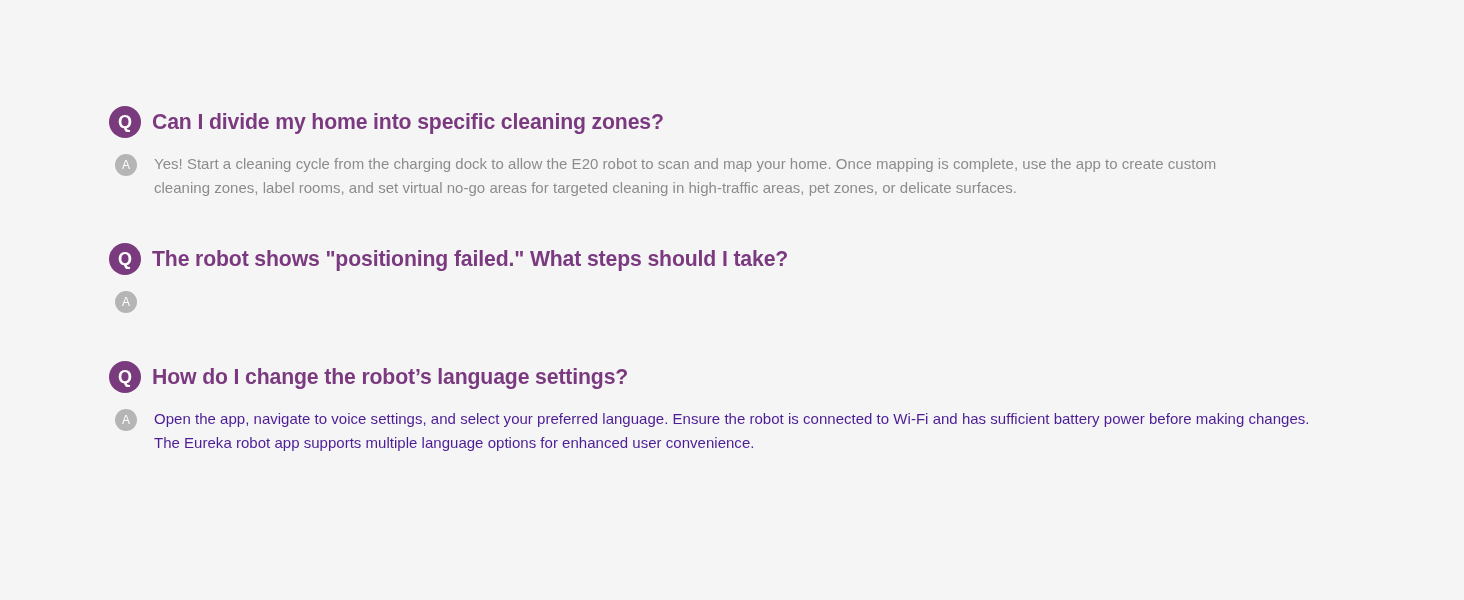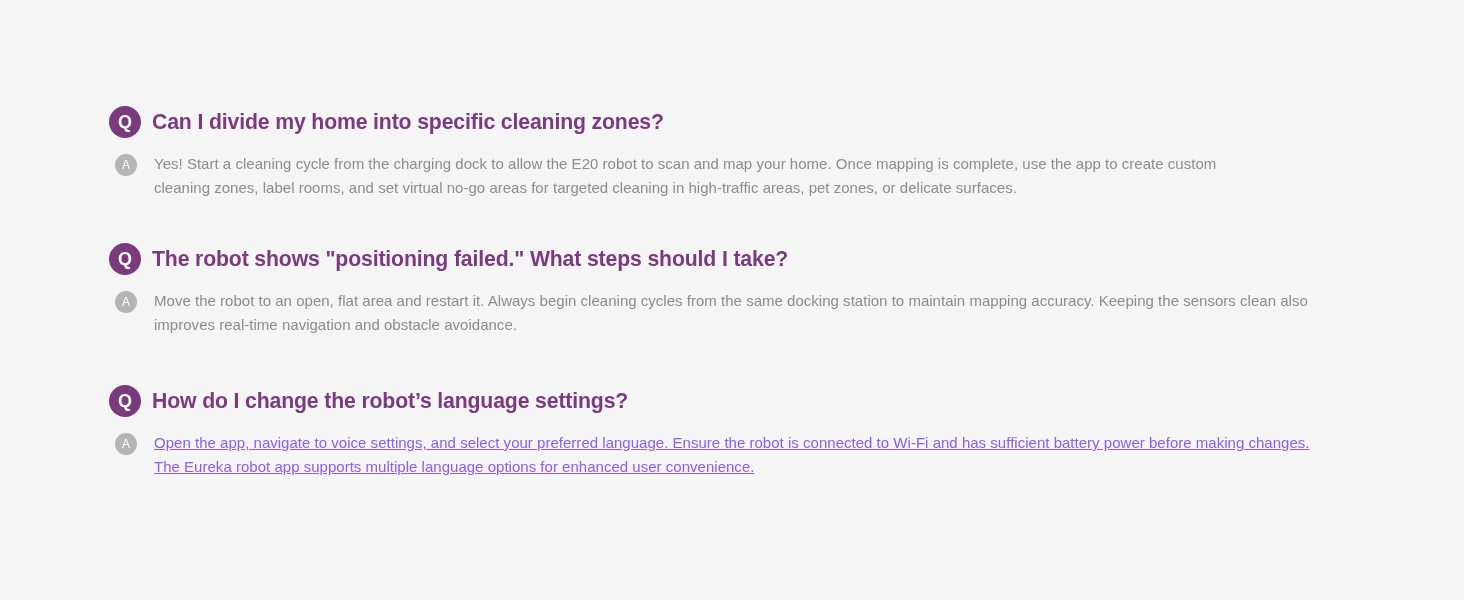--- a/index.html
+++ b/index.html
@@ -130,29 +130,28 @@
       </div>
     </div>
 
     <div class="faq-item faq-item--2">
       <div class="question-row">
         <div class="q-badge" style="background: rgb(122, 58, 126); color: rgb(255, 255, 255);">Q</div>
         <div class="question-text" style="color: rgb(123, 58, 128);">The robot shows "positioning failed." What steps should I take?</div>
       </div>
       <div class="answer-row">
         <div class="a-badge" style="background: rgb(181, 181, 181); color: rgb(255, 255, 255);">A</div>
-        <div class="answer-text wide" style="color: rgb(140, 140, 140);">Move the robot to an open, flat area and restart it. Always begin cleaning cycles from the same docking station to maintain mapping accuracy. Keeping the sensors clean also improves real-time navigation and obstacle avoidance.</div>
       </div>
     </div>
 
     <div class="faq-item faq-item--3">
       <div class="question-row">
         <div class="q-badge" style="background: rgb(122, 58, 126); color: rgb(255, 255, 255);">Q</div>
         <div class="question-text" style="color: rgb(123, 58, 128);">How do I change the robot’s language settings?</div>
       </div>
       <div class="answer-row">
         <div class="a-badge" style="background: rgb(181, 181, 181); color: rgb(255, 255, 255);">A</div>
-        <div class="answer-text wide" style="color: #8b5cf6; text-decoration: underline;">Open the app, navigate to voice settings, and select your preferred language. Ensure the robot is connected to Wi-Fi and has sufficient battery power before making changes. The Eureka robot app supports multiple language options for enhanced user convenience.</div>
+        <div class="answer-text wide" style="color: #4c1d95;">Open the app, navigate to voice settings, and select your preferred language. Ensure the robot is connected to Wi-Fi and has sufficient battery power before making changes. The Eureka robot app supports multiple language options for enhanced user convenience.</div>
       </div>
     </div>
 
   </div>
 </div>
 
 </body></html>

